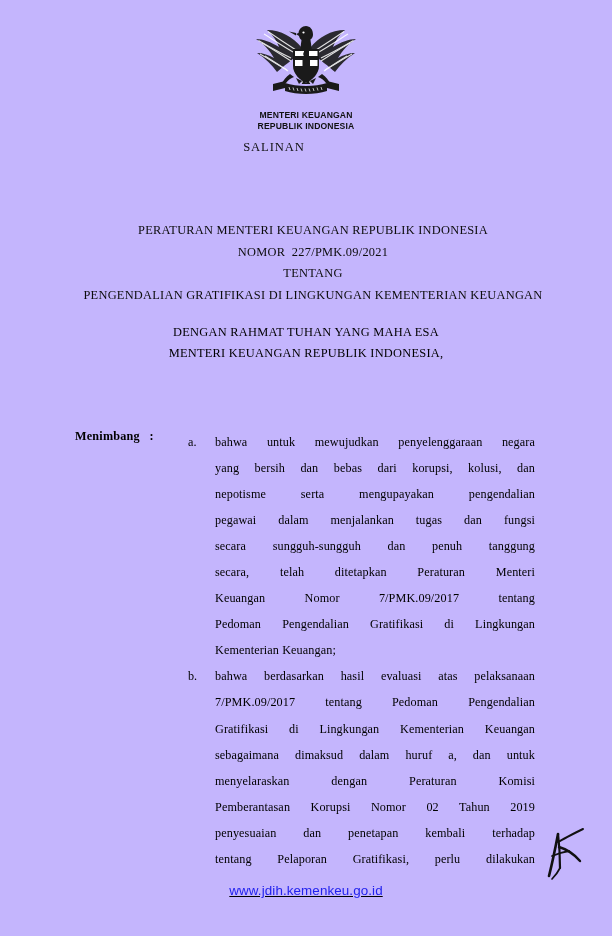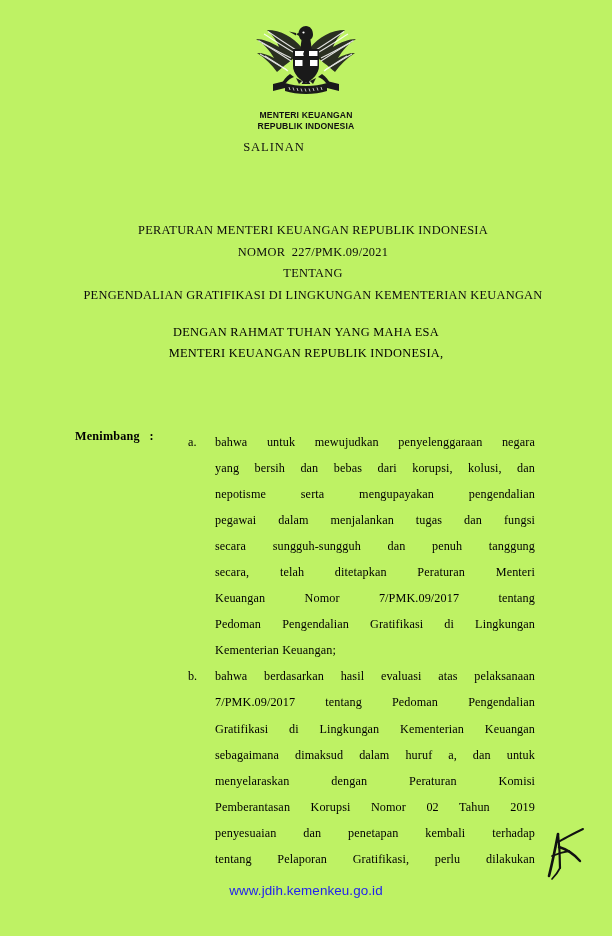--- a/index.html
+++ b/index.html
@@ -8,21 +8,21 @@
     background: #ffffff;
   }
   body {
     font-family: "Liberation Serif", serif;
     color: #000000;
   }
   #page {
     position: relative;
     width: 612px;
     height: 936px;
-    background: #bef264;
+    background: #c4b5fd;
     overflow: hidden;
   }
 
   
   .emblem-wrap {
     position: absolute;
     left: 0;
     top: 22px;
     width: 612px;
     text-align: center;
@@ -151,20 +151,21 @@
     height: 56px;
   }
 
   
   .footer {
     position: absolute;
     left: 0;
     top: 881px;
     width: 612px;
     text-align: center;
+    text-decoration: underline;
   }
   .footer span {
     font-family: "Liberation Sans", sans-serif;
     font-size: 13.4px;
     color: #2222ee;
     letter-spacing: 0.1px;
   }
 </style>
 </head>
 <body>

